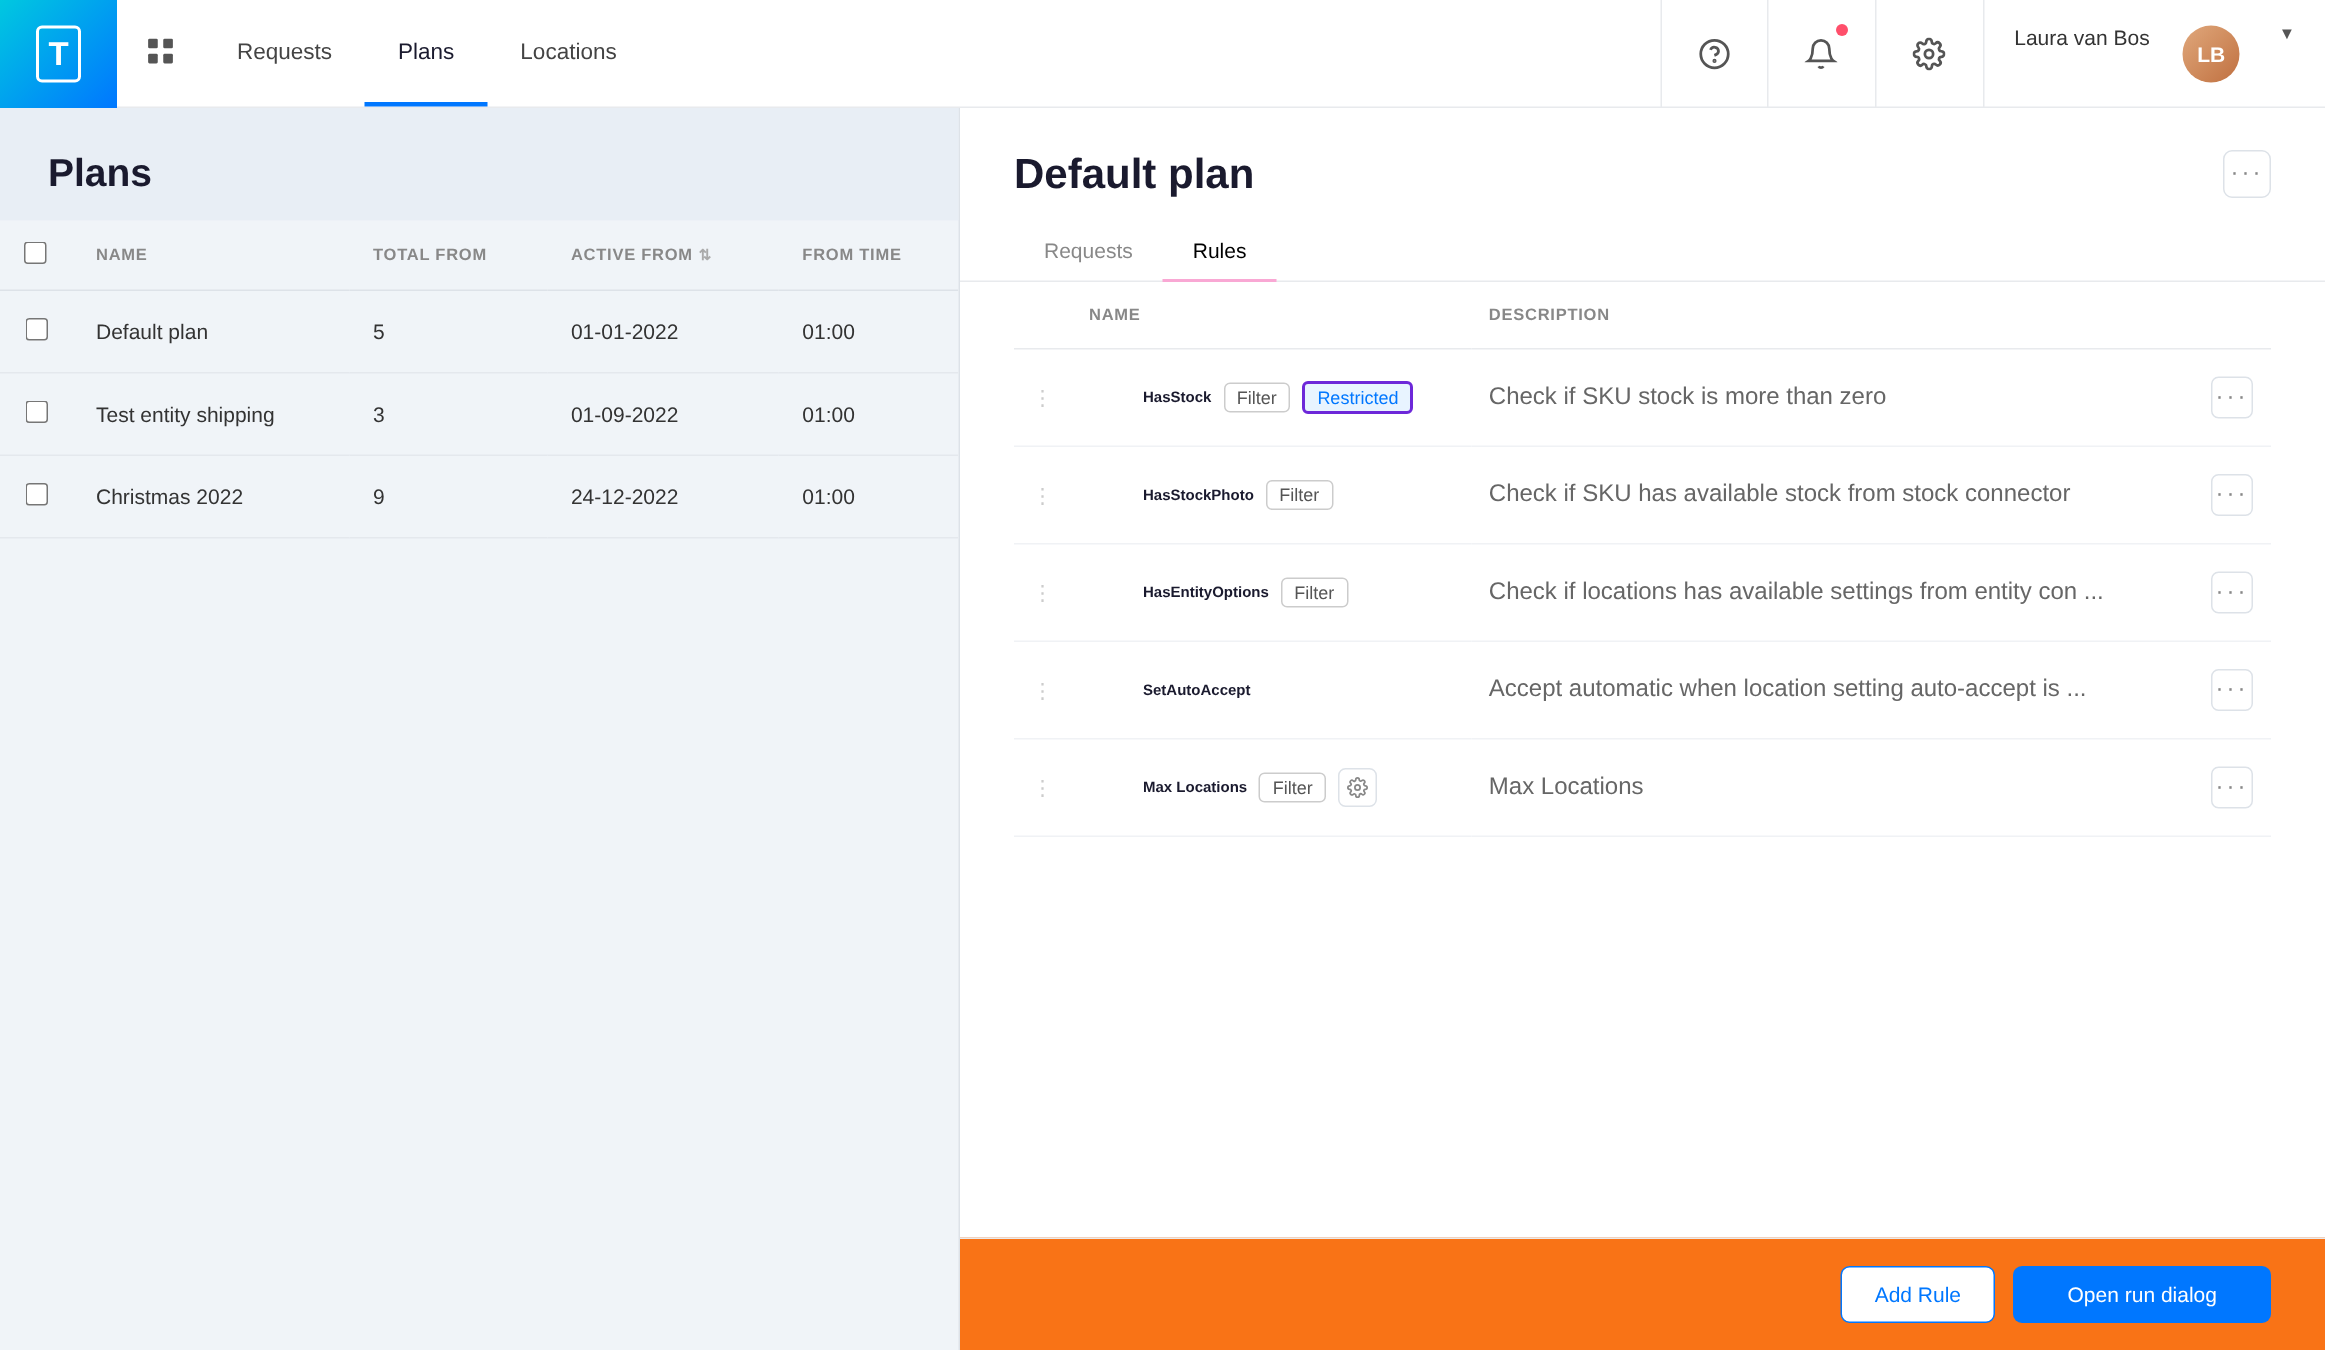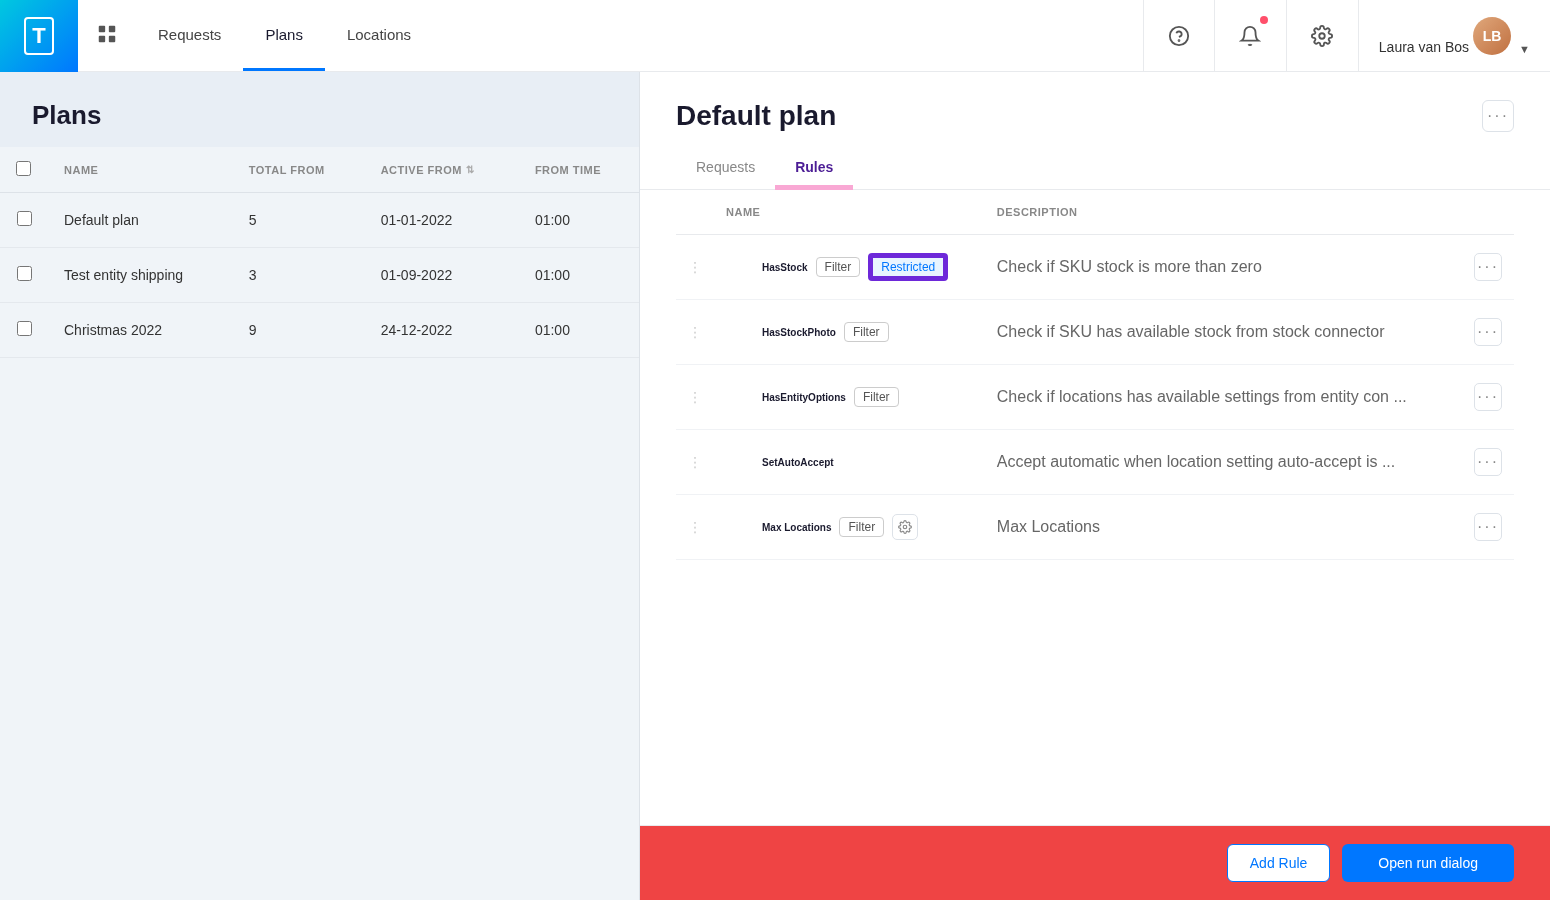--- a/index.html
+++ b/index.html
@@ -40,21 +40,21 @@
       justify-content: center; cursor: pointer; border-right: 1px solid #e8eaed;
       position: relative;
     }
     .nav-icon-btn:first-child { border-left: 1px solid #e8eaed; }
     .nav-icon-btn svg { width: 22px; height: 22px; }
     .notif-dot {
       position: absolute; top: 16px; right: 18px;
       width: 8px; height: 8px; background: #ff4f6b; border-radius: 50%;
     }
     .user-block {
-      display: flex; align-items: flex-end; gap: 4px;
+      display: flex; align-items: flex-start; gap: 22px;
       padding: 0 20px; cursor: pointer;
     }
     .user-name { font-size: 14px; color: #333; }
     .user-avatar {
       width: 38px; height: 38px; border-radius: 50%;
       background: linear-gradient(135deg, #e0a87c, #c07040);
       display: flex; align-items: center; justify-content: center;
       font-size: 14px; color: #fff; font-weight: 600; overflow: hidden;
     }
     .chevron-down { font-size: 11px; color: #555; margin-left: 4px; }
@@ -111,21 +111,21 @@
       width: 32px; height: 32px; border: 1px solid #dde2e8;
       border-radius: 6px; display: flex; align-items: center;
       justify-content: center; cursor: pointer; background: #fff;
     }
     .detail-tabs { display: flex; gap: 0; }
     .detail-tab {
       padding: 10px 20px; font-size: 14px; cursor: pointer;
       color: #888; border-bottom: 3px solid transparent;
       position: relative; bottom: -1px;
     }
-    .detail-tab.active { color: #4c1d95; font-weight: 700; border-bottom: 5px solid #f9a8d4; }
+    .detail-tab.active { color: #000000; font-weight: 400; border-bottom: 2px solid #f9a8d4; }
 
     
     .rules-container { flex: 1; overflow-y: auto; padding: 0 36px; }
     .rules-table { width: 100%; border-collapse: collapse; }
     .rules-table thead tr { border-bottom: 1px solid #e8eaed; }
     .rules-table th {
       padding: 16px 12px; text-align: left;
       font-size: 11px; font-weight: 600; color: #888;
       letter-spacing: 0.5px;
     }
@@ -135,40 +135,40 @@
     }
     .drag-handle { color: #ccc; font-size: 14px; cursor: grab; }
     .rule-name-cell { display: flex; align-items: center; gap: 8px; flex-wrap: wrap; }
     .rule-name { font-size: 10px; color: #1a1a2e; font-weight: 700; margin-left: 36px; }
     .tag {
       padding: 2px 8px; border-radius: 4px; font-size: 12px;
       border: 1px solid #ccc; color: #555; background: #fff;
     }
     .tag.restricted {
       background: #e8f4ff; color: #0077ff;
-      border: 5px solid #6d28d9;
+      border: 2px solid #6d28d9;
     }
     .rule-desc { font-size: 16px; color: #666; }
     .row-more-btn {
       width: 28px; height: 28px; border: 1px solid #dde2e8;
       border-radius: 5px; display: flex; align-items: center;
       justify-content: center; cursor: pointer; background: #fff;
       margin-left: auto;
     }
     .gear-tag {
       width: 26px; height: 26px; border: 1px solid #dde2e8;
       border-radius: 5px; display: flex; align-items: center;
       justify-content: center; cursor: pointer; background: #fff;
     }
 
     
     .detail-footer {
       padding: 18px 36px; border-top: 1px solid #e8eaed;
       display: flex; justify-content: flex-end; gap: 12px;
-      background: #ef4444;
+      background: #f97316;
     }
     .btn-add-rule {
       padding: 10px 22px; border: 1px solid #0077ff;
       border-radius: 6px; color: #0077ff; background: #fff;
       font-size: 14px; cursor: pointer; font-weight: 500;
     }
     .btn-open-run {
       padding: 10px 36px; border: none;
       border-radius: 6px; color: #fff; background: #0077ff;
       font-size: 14px; cursor: pointer; font-weight: 500;

